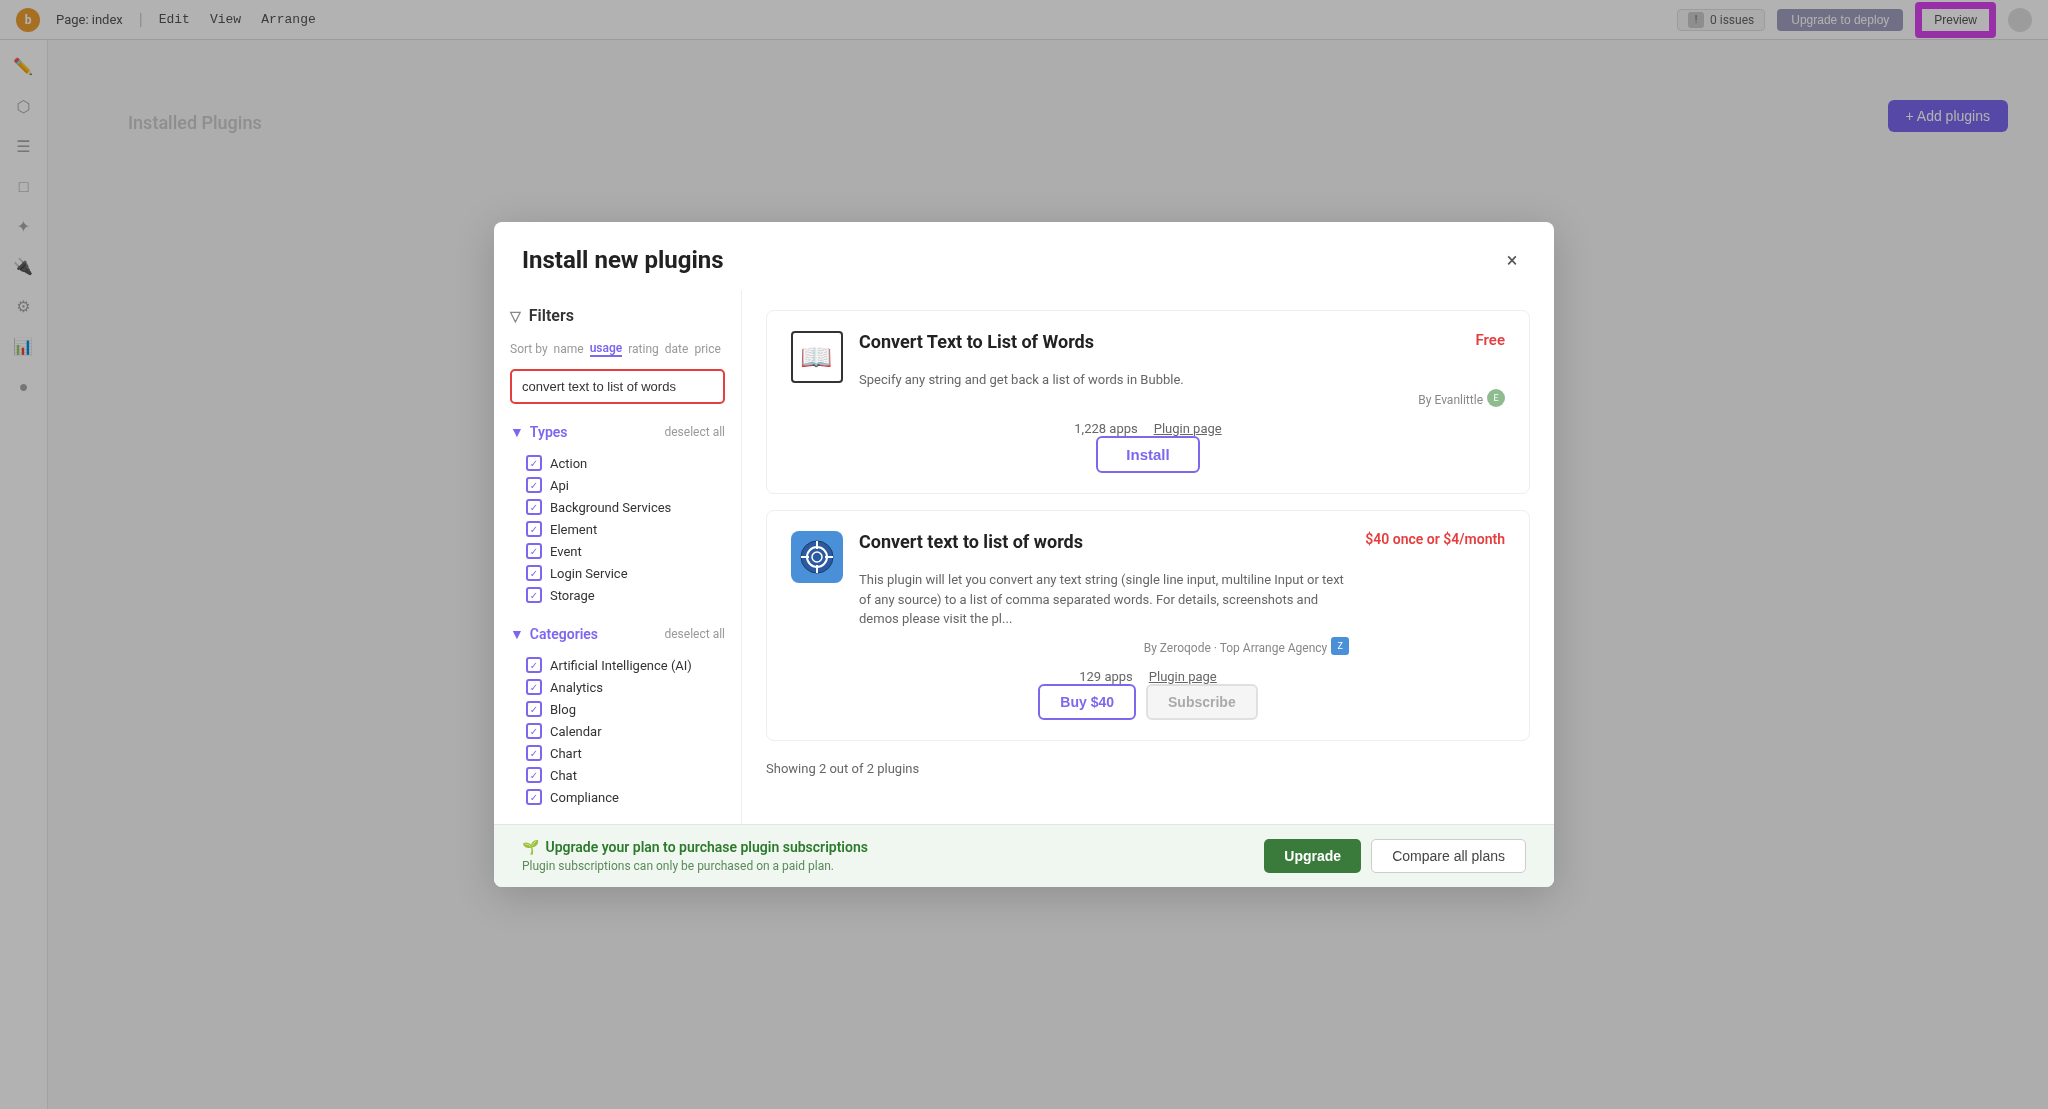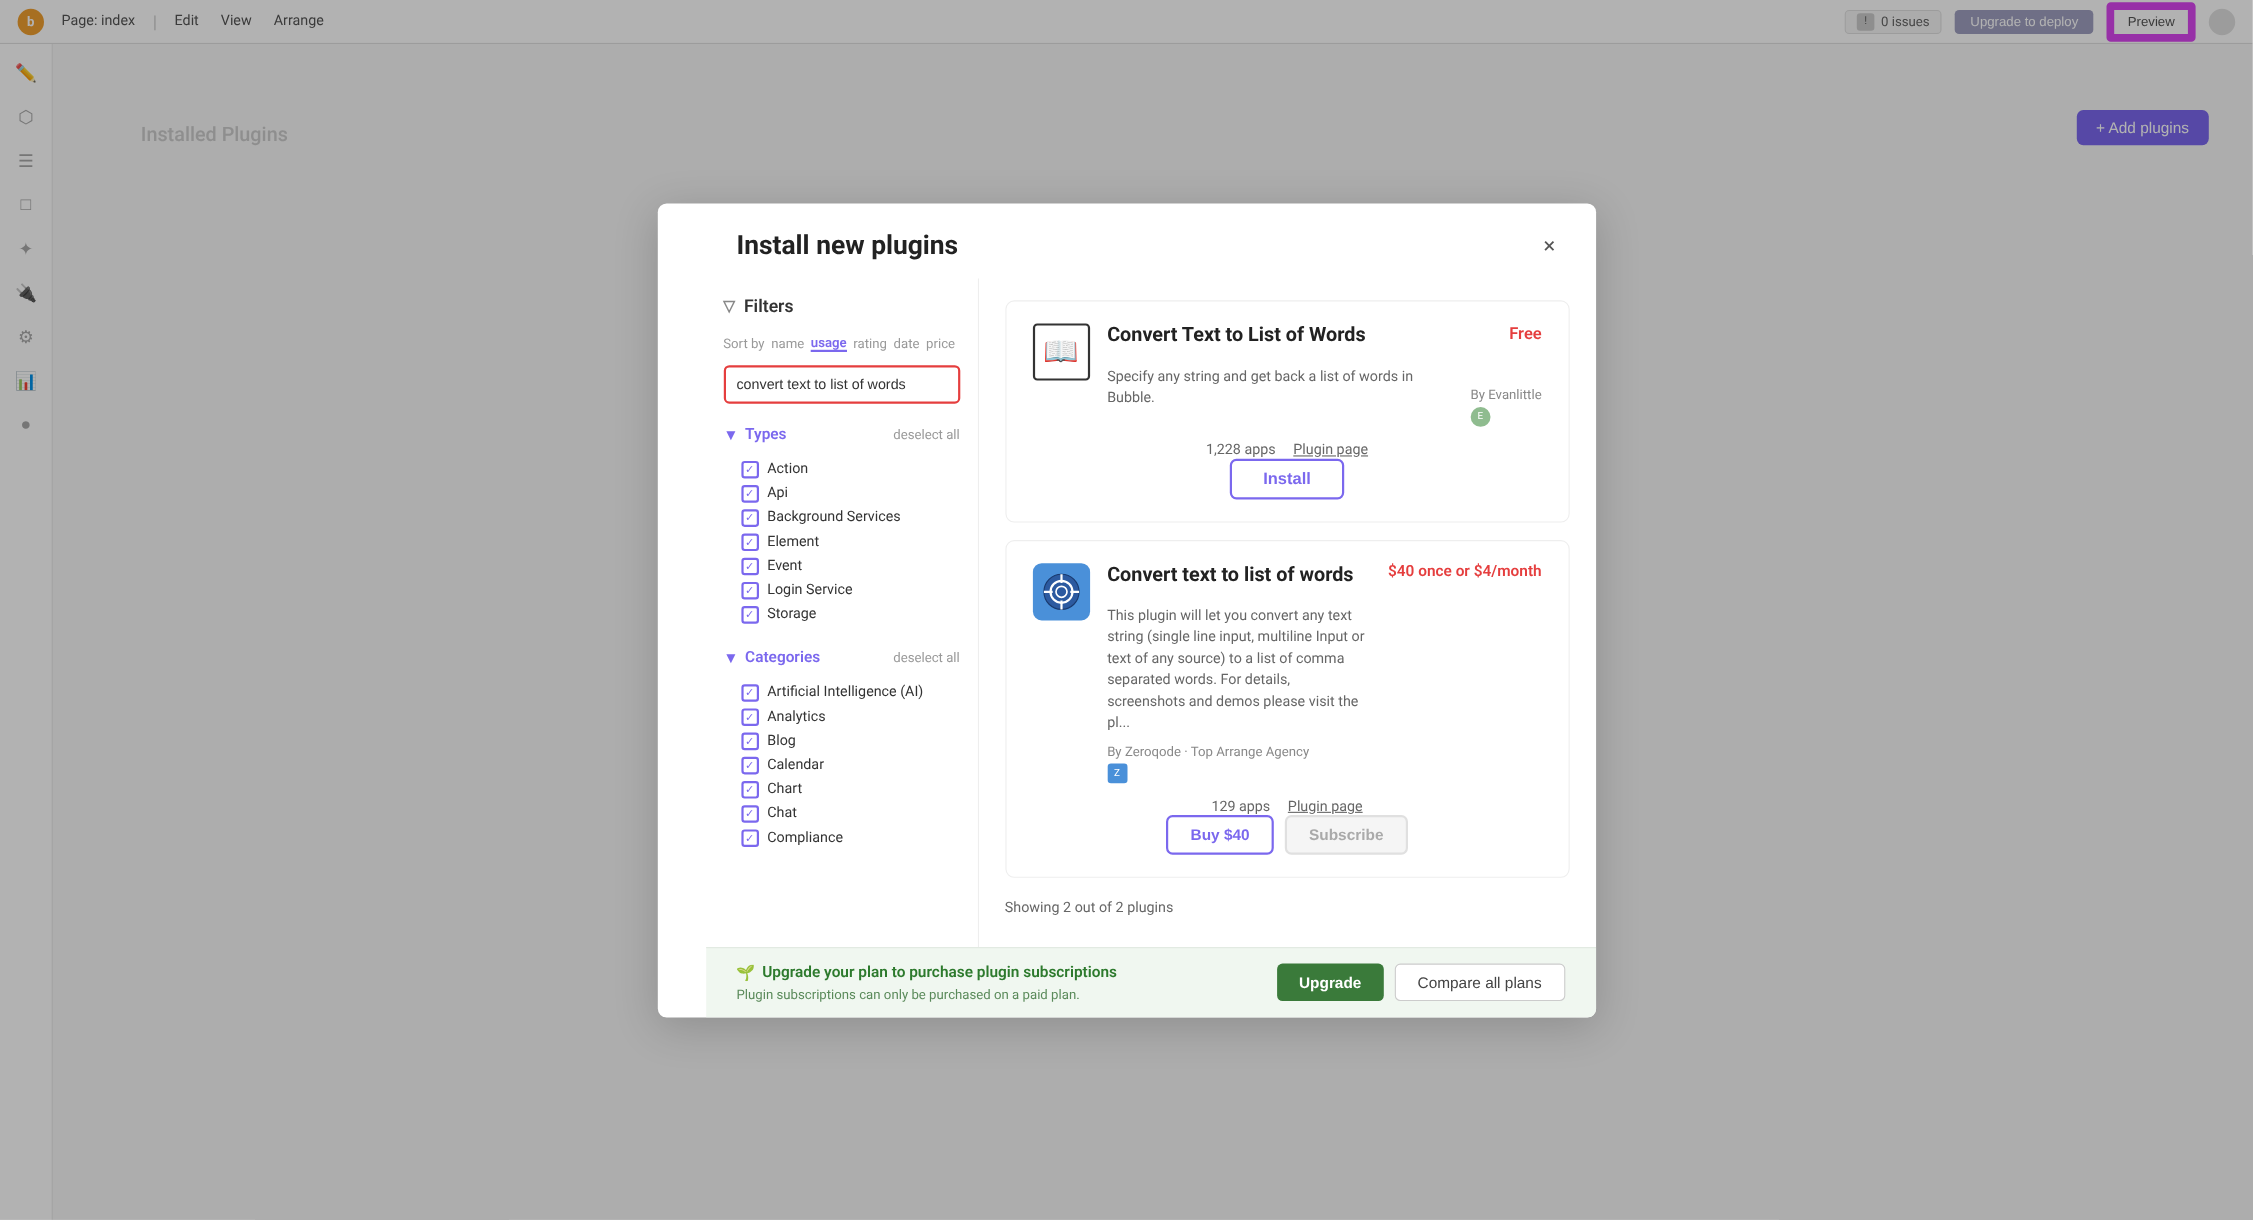--- a/index.html
+++ b/index.html
@@ -31,21 +31,21 @@
       border-radius: 50%;
       display: flex; align-items: center; justify-content: center;
       color: white; font-size: 12px; font-weight: bold;
     }
     .topbar-page {
       font-size: 13px;
       color: #555;
     }
     .topbar-sep { color: #ccc; }
     .topbar-menu {
-      display: flex; gap: 20px; flex: 1;
+      display: flex; gap: 20px; flex: 1; font-family: Liberation Mono, monospace;
     }
     .topbar-menu span {
       font-size: 13px;
       color: #555;
       cursor: pointer;
     }
     .topbar-right {
       display: flex; align-items: center; gap: 12px;
       margin-left: auto;
     }
@@ -154,28 +154,27 @@
       background: rgba(0,0,0,0.3);
       z-index: 20;
       display: flex;
       align-items: center;
       justify-content: center;
     }
 
     .modal {
       background: #fff;
       border-radius: 8px;
-      width: 853px;
+      width: 1060px;
       max-height: 780px;
       overflow: hidden;
       box-shadow: 0 8px 40px rgba(0,0,0,0.18);
       display: flex;
       flex-direction: column;
       position: relative;
-      padding-left: 44px;
     }
 
     .modal-header {
       padding: 24px 28px 16px 28px;
       display: flex;
       align-items: center;
       justify-content: space-between;
       border-bottom: none;
     }
 
@@ -492,26 +491,25 @@
     }
 
     .plugin-card-right {
       display: flex;
       flex-direction: column;
       align-items: flex-end;
     }
 
     .author-row {
       display: flex;
-      align-items: flex-start;
+      align-items: flex-end;
       gap: 4px;
       font-size: 12px;
       color: #888;
       justify-content: flex-end;
-      flex-direction: column;
     }
 
     .author-avatar {
       width: 18px; height: 18px;
       border-radius: 50%;
       background: #8fbc8f;
       display: flex; align-items: center; justify-content: center;
       font-size: 9px;
       color: white;
     }

